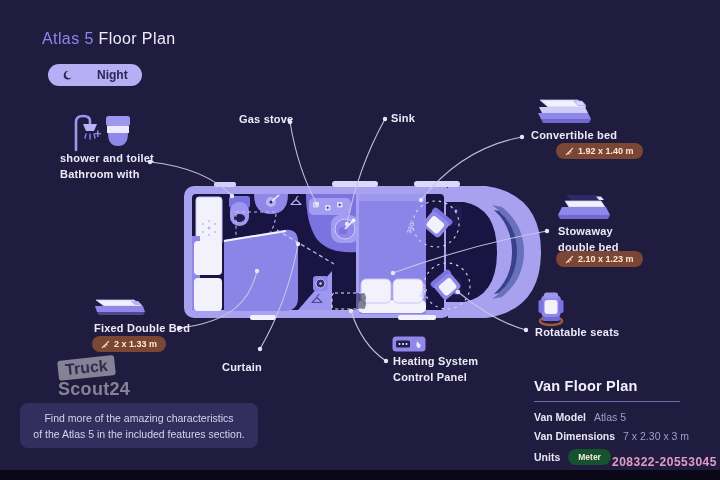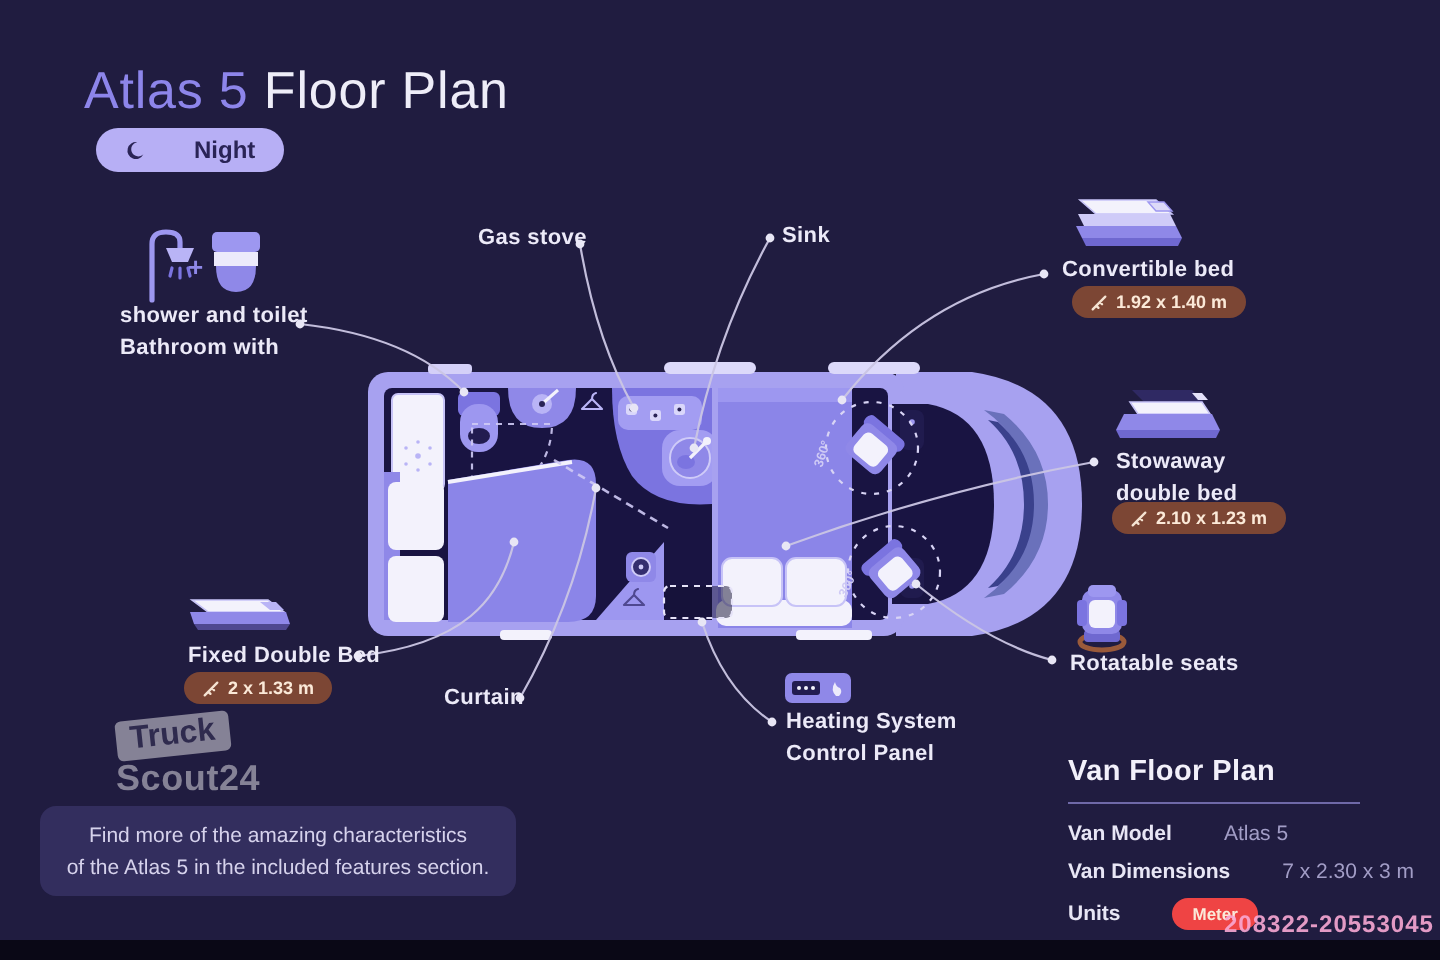--- a/index.html
+++ b/index.html
@@ -6,34 +6,34 @@
   .stage{position:relative;width:720px;height:480px;background:#201c40;overflow:hidden;
          font-family:"Liberation Sans",sans-serif;}
   svg.canvas{position:absolute;left:0;top:0;z-index:1;}
   .lbl{position:absolute;z-index:3;color:#eceaf8;font-size:11px;font-weight:bold;
        letter-spacing:.2px;line-height:15.5px;white-space:nowrap;}
   .lbl span{display:block;}
   .dim-badge{position:absolute;z-index:3;display:inline-flex;align-items:center;gap:4px;
        background:#7c4634;color:#fbe9d8;font-size:9px;font-weight:bold;
        padding:3px 9px;border-radius:999px;white-space:nowrap;}
   .icon{position:absolute;z-index:3;}
-  .title{position:absolute;left:42px;top:30px;z-index:3;font-size:26px;font-weight:500;letter-spacing:.4px;}
+  .title{position:absolute;left:42px;top:30px;z-index:3;font-size:16px;font-weight:500;letter-spacing:.4px;}
   .title .accent{color:#8d85ea;}
   .title .rest{color:#eeedf8;}
   .mode-badge{position:absolute;left:48px;top:64px;z-index:3;display:inline-flex;align-items:center;gap:24px;
        background:#b7aff5;color:#2a2456;font-size:12px;font-weight:bold;
        padding:4px 14px;border-radius:12px;cursor:pointer;}
   .plus{position:absolute;z-index:3;color:#8f88e8;font-weight:bold;font-size:13px;}
   .spec{position:absolute;left:534px;top:378px;width:152px;z-index:3;}
   .spec h3{margin:0;font-size:14.5px;font-weight:bold;color:#f2f0fa;letter-spacing:.2px;}
   .spec .rule{height:1px;background:#6f69a8;margin:7px 0 9px 0;width:146px;}
-  .spec .row{display:flex;align-items:center;gap:26px;margin-bottom:7px;font-size:10.5px;}
+  .spec .row{display:flex;align-items:center;gap:8px;margin-bottom:7px;font-size:10.5px;}
   .spec .row .k{font-weight:bold;color:#e8e6f5;white-space:nowrap;}
   .spec .row .v{color:#a29dc6;white-space:nowrap;}
-  .unit-badge{background:#ef4444;color:#fbe9d8;font-size:8.5px;font-weight:bold;
+  .unit-badge{background:#14532d;color:#fbe9d8;font-size:8.5px;font-weight:bold;
        padding:3px 10px;border-radius:999px;cursor:pointer;}
   .note{position:absolute;left:20px;top:403px;width:238px;height:45px;z-index:2;
        background:#332e5e;border-radius:8px;color:#d6d2ec;font-size:10.5px;
        display:flex;flex-direction:column;justify-content:center;align-items:center;line-height:16px;}
   .logo{position:absolute;left:58px;top:358px;z-index:2;opacity:.92;}
   .logo .box{display:inline-block;background:#8e8b9e;color:#312d50;font-weight:bold;font-size:16px;
        padding:1px 7px;border-radius:3px;transform:rotate(-6deg);}
   .logo .scout{color:#8e8b9e;font-weight:bold;font-size:18px;margin-top:1px;letter-spacing:.3px;}
   .wm-id{position:absolute;left:612px;top:455px;z-index:3;color:#f9a8d4;font-size:12px;
        font-weight:bold;letter-spacing:.5px;opacity:.9;}
@@ -233,21 +233,21 @@
   <div class="lbl" style="left:391px;top:111px;">Sink</div>
 
   <svg class="icon" style="left:532px;top:94px;" width="60" height="34" viewBox="0 0 60 34">
     <path d="M8 6 L46 6 L54 13 L16 13 Z" fill="#f3f2fc" stroke="#c7c3f7" stroke-width="0.8"></path>
     <path d="M42 7 L50 7 L54 11.5 L46 11.5 Z" fill="#dddaf8" stroke="#9d97f0" stroke-width="0.7"></path>
     <path d="M7 13 L53 13 L56 19 L10 19 Z" fill="#cfcbf8"></path>
     <path d="M6 19 L56 19 L59 25 L9 25 Z" fill="#8f88e8"></path>
     <path d="M9 25 L59 25 L57 29 L11 29 Z" fill="#6f68d0"></path>
   </svg>
   <div class="lbl" style="left:531px;top:128px;">Convertible bed</div>
-  <div class="dim-badge" style="left:536px;top:143px;">
+  <div class="dim-badge" style="left:556px;top:143px;">
     <svg width="9" height="9" viewBox="0 0 10 10">
       <path d="M1.5 8.5 L8.5 1.5 M3.5 6.5 L4.7 7.7 M5.5 4.5 L6.7 5.7" stroke="#f5e3d2" stroke-width="1.3" fill="none" stroke-linecap="round"></path>
     </svg>
     <span>1.92 x 1.40 m</span>
   </div>
 
   <svg class="icon" style="left:556px;top:193px;" width="54" height="32" viewBox="0 0 54 32">
     <path d="M10 2 L40 2 L46 8 L16 8 Z" fill="#2f2963"></path>
     <path d="M40 3.5 L45 3.5 L48 7 L43 7 Z" fill="#e4e1fa"></path>
     <path d="M9 8 L45 8 L49 14 L13 14 Z" fill="#f3f2fc" stroke="#c7c3f7" stroke-width="0.8"></path>
@@ -272,21 +272,21 @@
     <path d="M5 16 L53 16 L51 19 L7 19 Z" fill="#4f4890"></path>
   </svg>
   <div class="lbl" style="left:94px;top:321px;">Fixed Double Bed</div>
   <div class="dim-badge" style="left:92px;top:336px;">
     <svg width="9" height="9" viewBox="0 0 10 10">
       <path d="M1.5 8.5 L8.5 1.5 M3.5 6.5 L4.7 7.7 M5.5 4.5 L6.7 5.7" stroke="#f5e3d2" stroke-width="1.3" fill="none" stroke-linecap="round"></path>
     </svg>
     <span>2 x 1.33 m</span>
   </div>
 
-  <div class="lbl" style="left:222px;top:342px;">Curtain</div>
+  <div class="lbl" style="left:222px;top:360px;">Curtain</div>
 
   <svg class="icon" style="left:392px;top:336px;" width="34" height="16" viewBox="0 0 34 16">
     <rect x="0.5" y="0.5" width="33" height="15" rx="3.5" fill="#8f88e8"></rect>
     <rect x="4" y="4.5" width="14" height="7" rx="1.5" fill="#221c50"></rect>
     <circle cx="7.5" cy="8" r="1" fill="#f3f2fc"></circle>
       <circle cx="11" cy="8" r="1" fill="#f3f2fc"></circle>
     <circle cx="14.5" cy="8" r="1" fill="#f3f2fc"></circle>
     <path d="M26 12 Q23 9 25.5 5 Q26 7.5 28 8 Q29.5 10 27.5 12 Z" fill="#eceafb"></path>
   </svg>
   <div class="lbl" style="left:393px;top:354px;">

